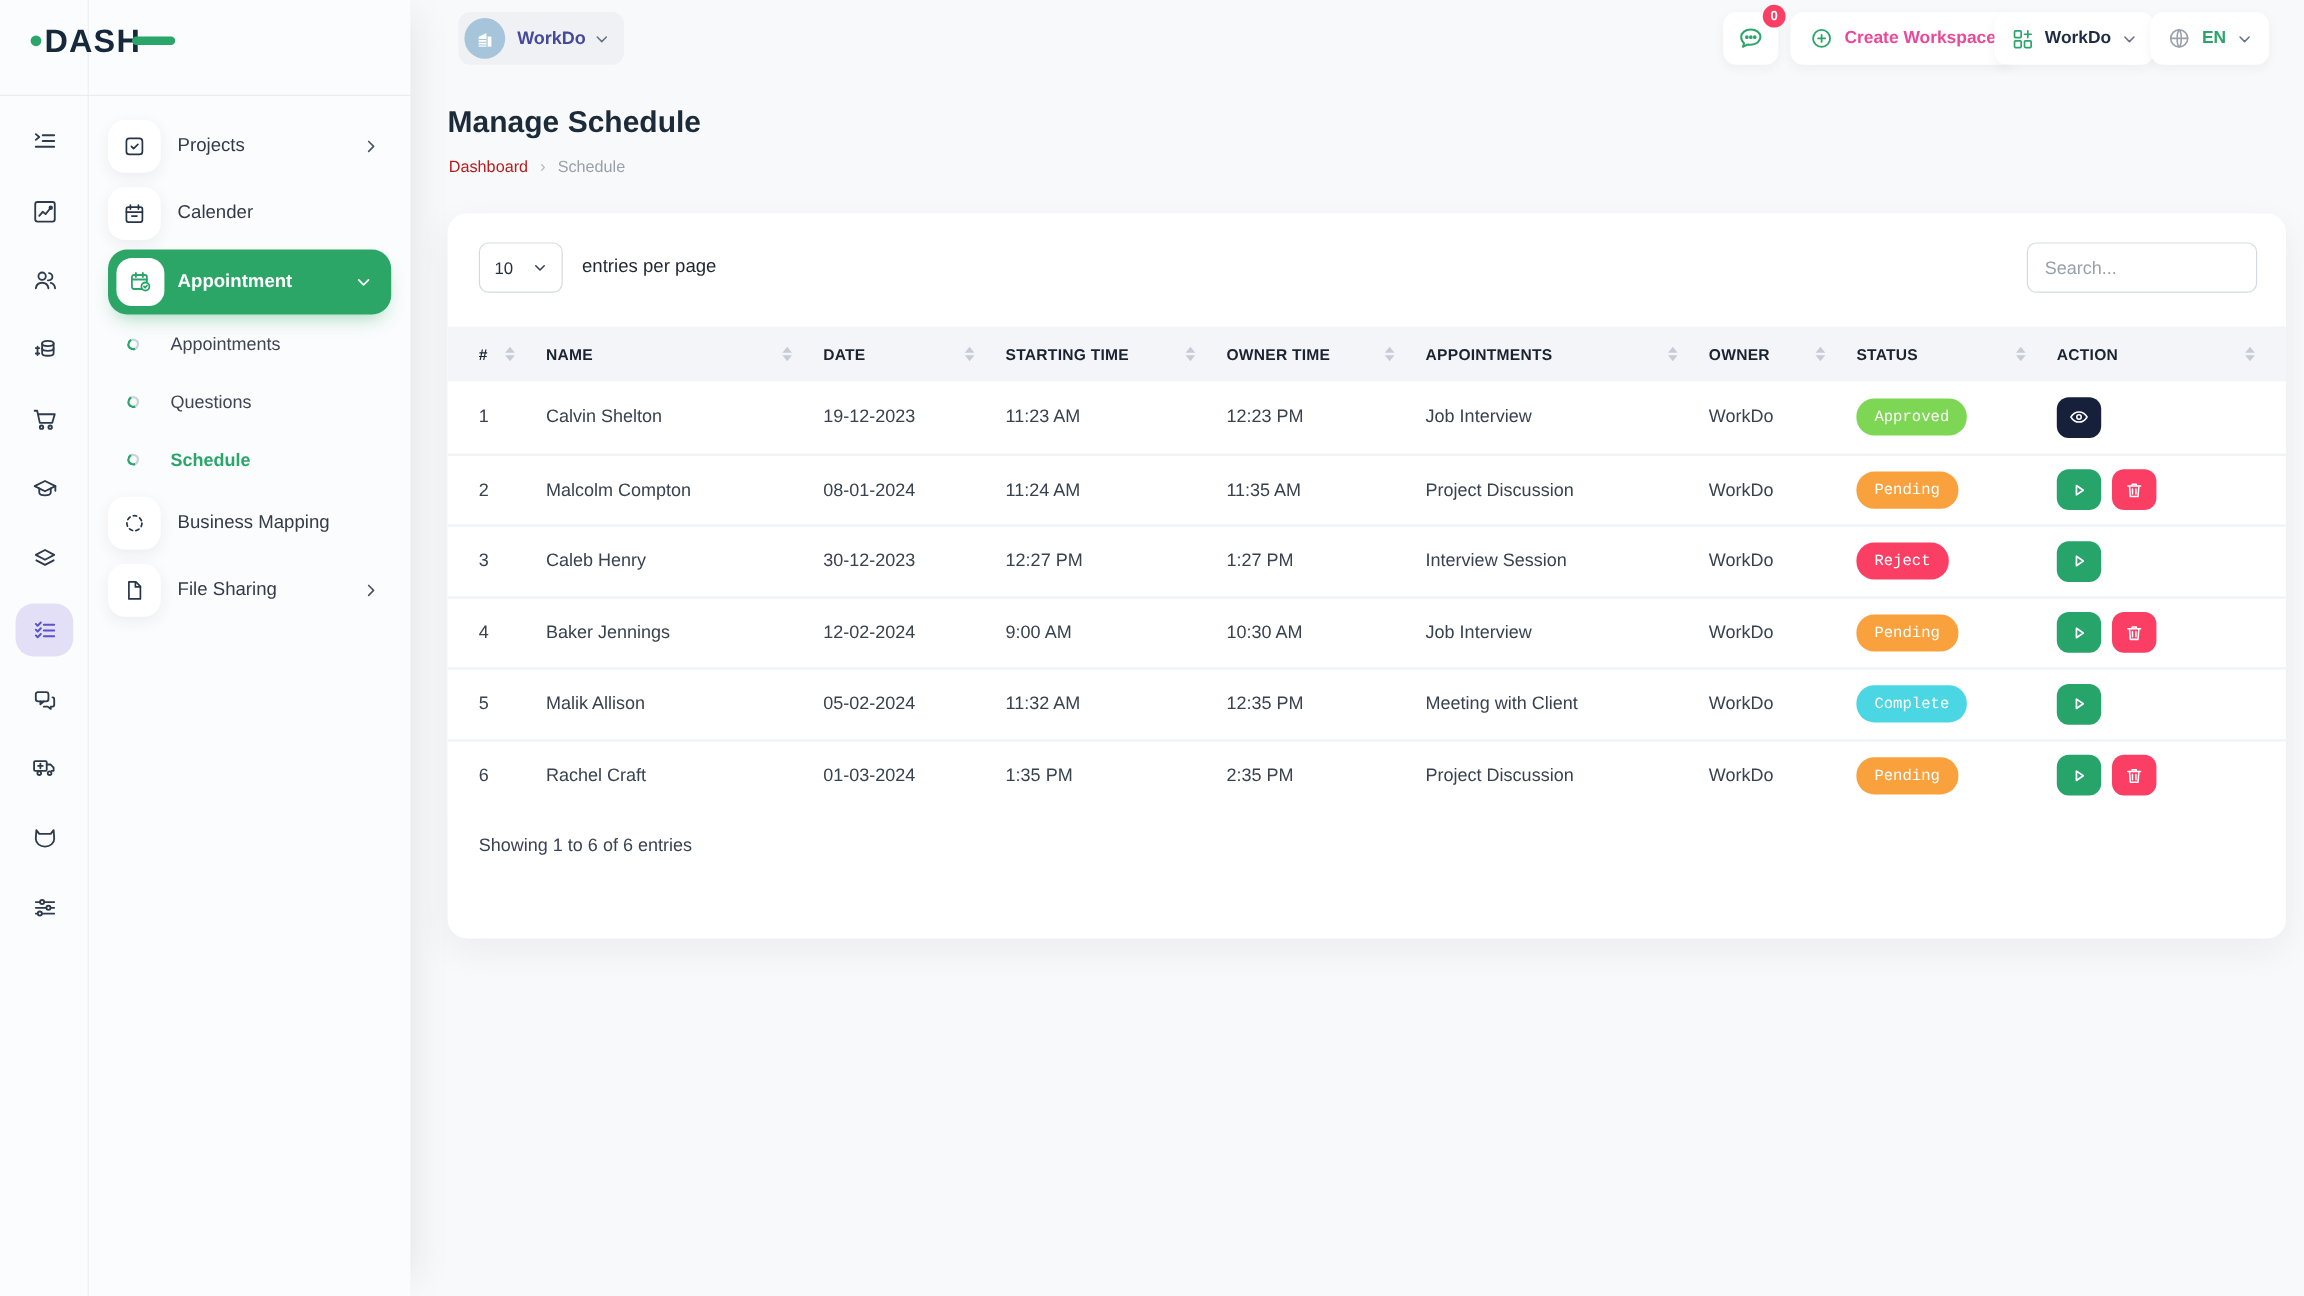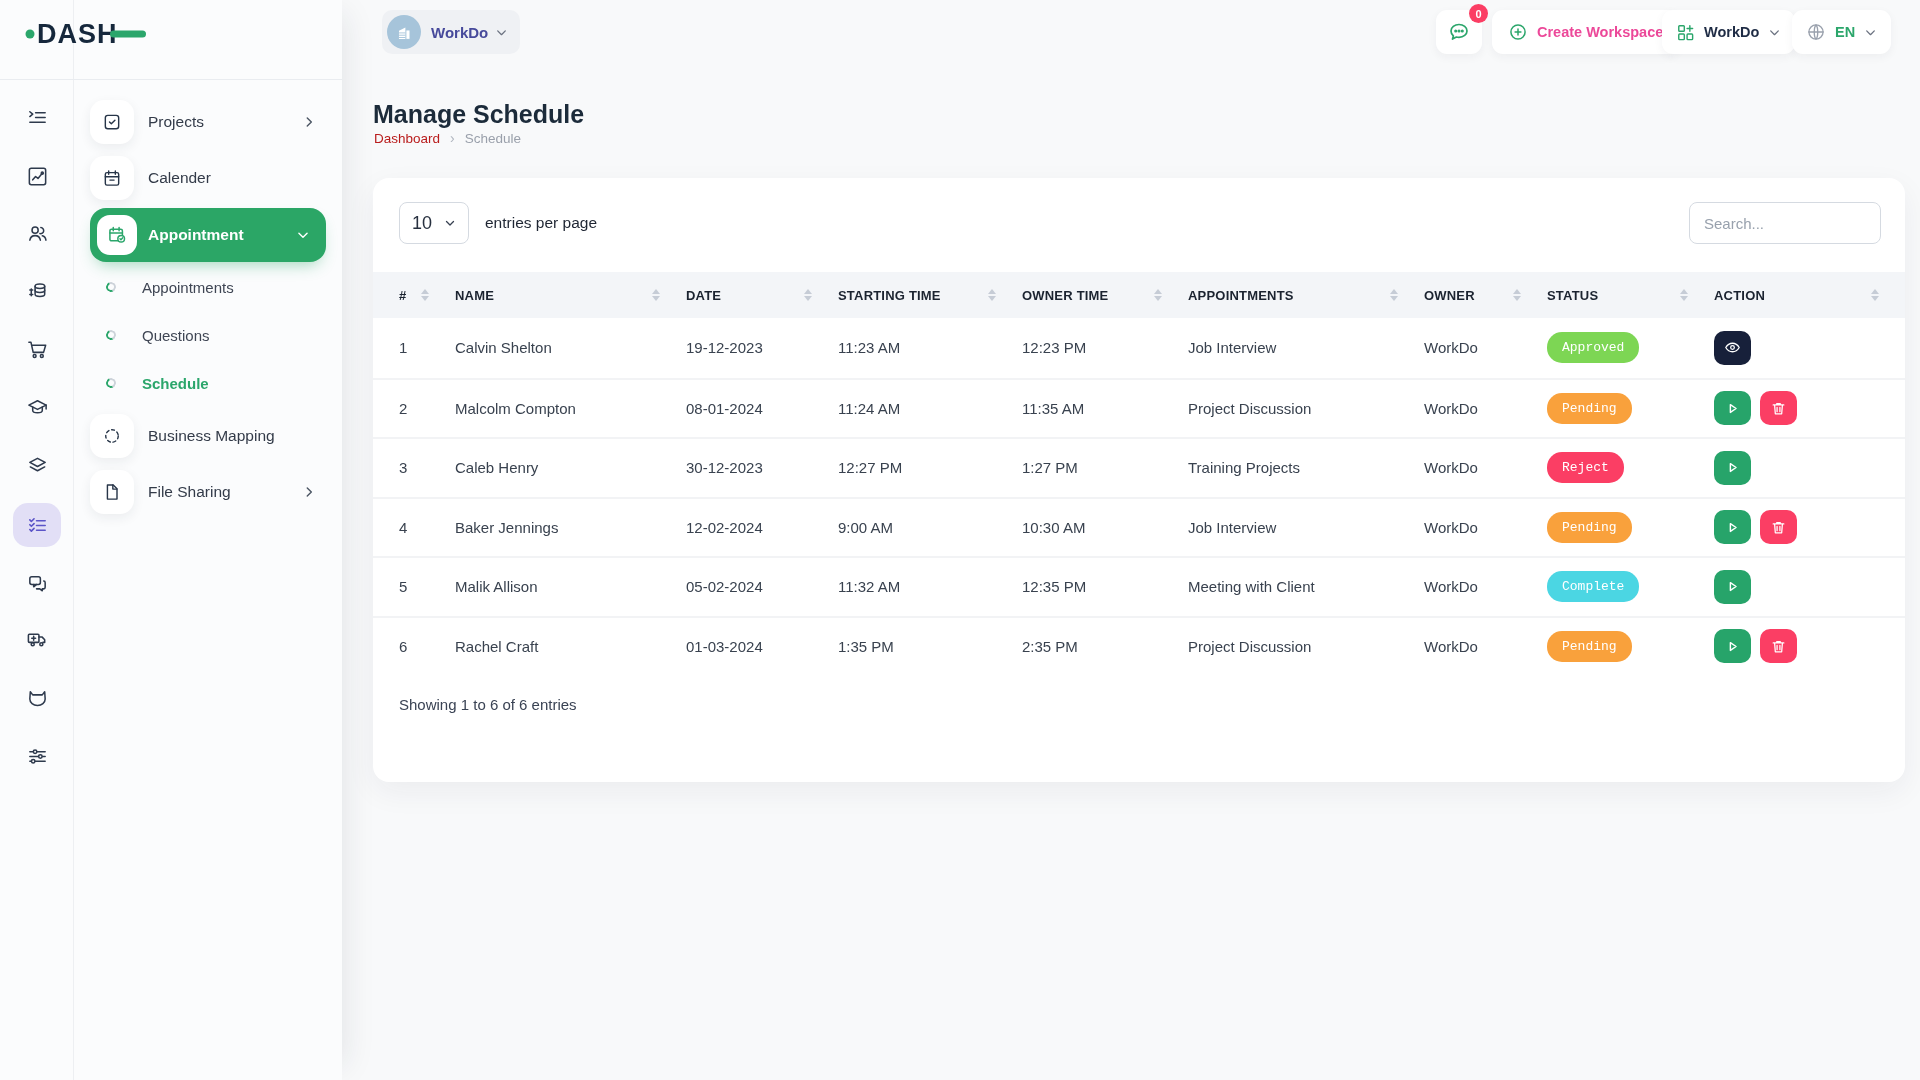--- a/index.html
+++ b/index.html
@@ -70,37 +70,37 @@
     display:flex; align-items:center; justify-content:center; padding:0 5px; }
   .tb-create { left:1492px; padding:0 16px; gap:9px; font-size:14.5px; font-weight:600; color:#ec4899; }
   .tb-create svg { width:20px; height:20px; color:#2ba66b; }
   .tb-workdo { left:1662px; padding:0 14px; gap:9px; font-size:14.5px; font-weight:600; color:#1f2c45; }
   .tb-workdo svg.g { width:19px; height:19px; color:#2ba66b; }
   .tb-lang { left:1792px; padding:0 14px; gap:9px; font-size:14.5px; font-weight:700; color:#2ba66b; }
   .tb-lang svg.globe { width:20px; height:20px; color:#9aa1ad; }
   .tb-chev { color:#6b7280; display:flex; }
 
   
-  .page-title { position:absolute; left:373px; top:100px; font-size:25px; font-weight:700;
+  .page-title { position:absolute; left:373px; top:88px; font-size:25px; font-weight:700;
     color:#1c2b3a; }
   .crumbs { position:absolute; left:374px; top:130px; display:flex; align-items:center;
     gap:10px; font-size:13.5px; }
   .crumb-link { color:#b91c1c; text-decoration:none; cursor:pointer; }
   .crumb-sep { color:#b0b6bf; font-size:14px; }
   .crumb-cur { color:#9aa0ab; }
 
   
   .card { position:absolute; left:373px; top:178px; width:1532px; height:604px;
     background:#fff; border-radius:16px; box-shadow:0 10px 30px rgba(30,40,60,.06);
     overflow:hidden; }
   .controls { position:absolute; left:0; top:24px; width:100%; height:42px; }
   .entries-select { position:absolute; left:26px; top:0; height:42px; width:70px;
     border:1px solid #d5dae1; border-radius:8px; background:#fff; display:flex;
     align-items:center; justify-content:space-between; padding:0 12px; cursor:pointer; }
-  .entries-select .val { font-size:18px; color:#27303f; }
+  .entries-select .val { font-size:14px; color:#27303f; }
   .entries-select svg { width:12px; height:12px; color:#374151; }
   .entries-label { position:absolute; left:112px; top:0; height:42px; display:flex;
     align-items:center; font-size:15.5px; color:#1f2633; }
   .search { position:absolute; right:24px; top:0; width:192px; height:42px;
     border:1px solid #d5dae1; border-radius:8px; padding:0 14px; font-size:15px;
     color:#0369a1; outline:none; font-family:inherit; background:#fff; }
   .search::placeholder { color:#98a1ad; }
 
   .thead, .tr { display:grid;
     grid-template-columns:56px 231px 152px 184px 166px 236px 123px 167px 1fr;
@@ -504,21 +504,21 @@
             </svg>
           </button>
         </div>
       </div>
       <div class="tr">
         <div class="td">3</div>
         <div class="td">Caleb Henry</div>
         <div class="td">30-12-2023</div>
         <div class="td">12:27 PM</div>
         <div class="td">1:27 PM</div>
-        <div class="td">Training Projects</div>
+        <div class="td">Interview Session</div>
         <div class="td">WorkDo</div>
         <div class="td">
           <span class="badge" style="background: rgb(251, 62, 100);">Reject</span>
         </div>
         <div class="td actions">
           <button class="abtn" style="background: rgb(39, 164, 106);">
             <svg viewBox="0 0 24 24" fill="none" stroke="#fff" stroke-width="2" stroke-linecap="round" stroke-linejoin="round">
               <path d="M9 6.5l8 5.5-8 5.5z"></path>
             </svg>
           </button>

